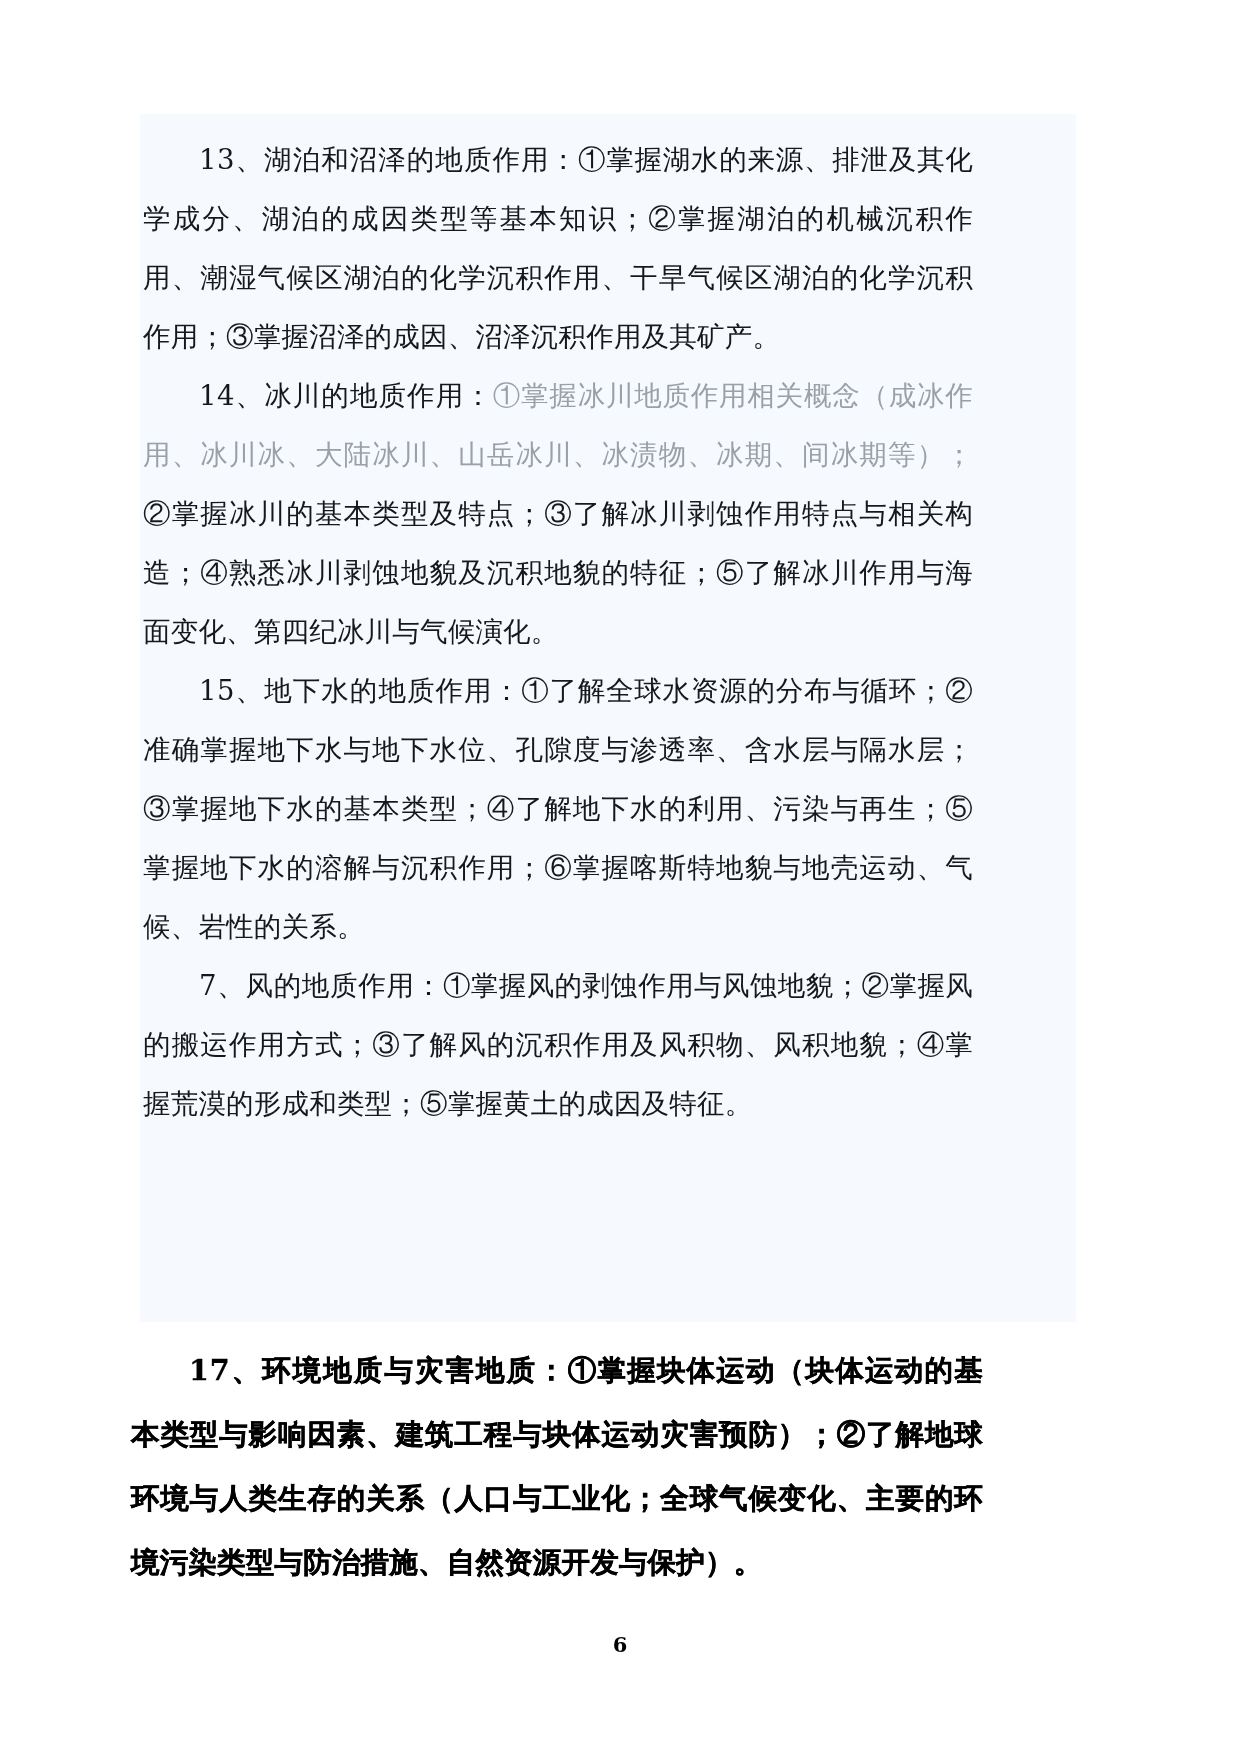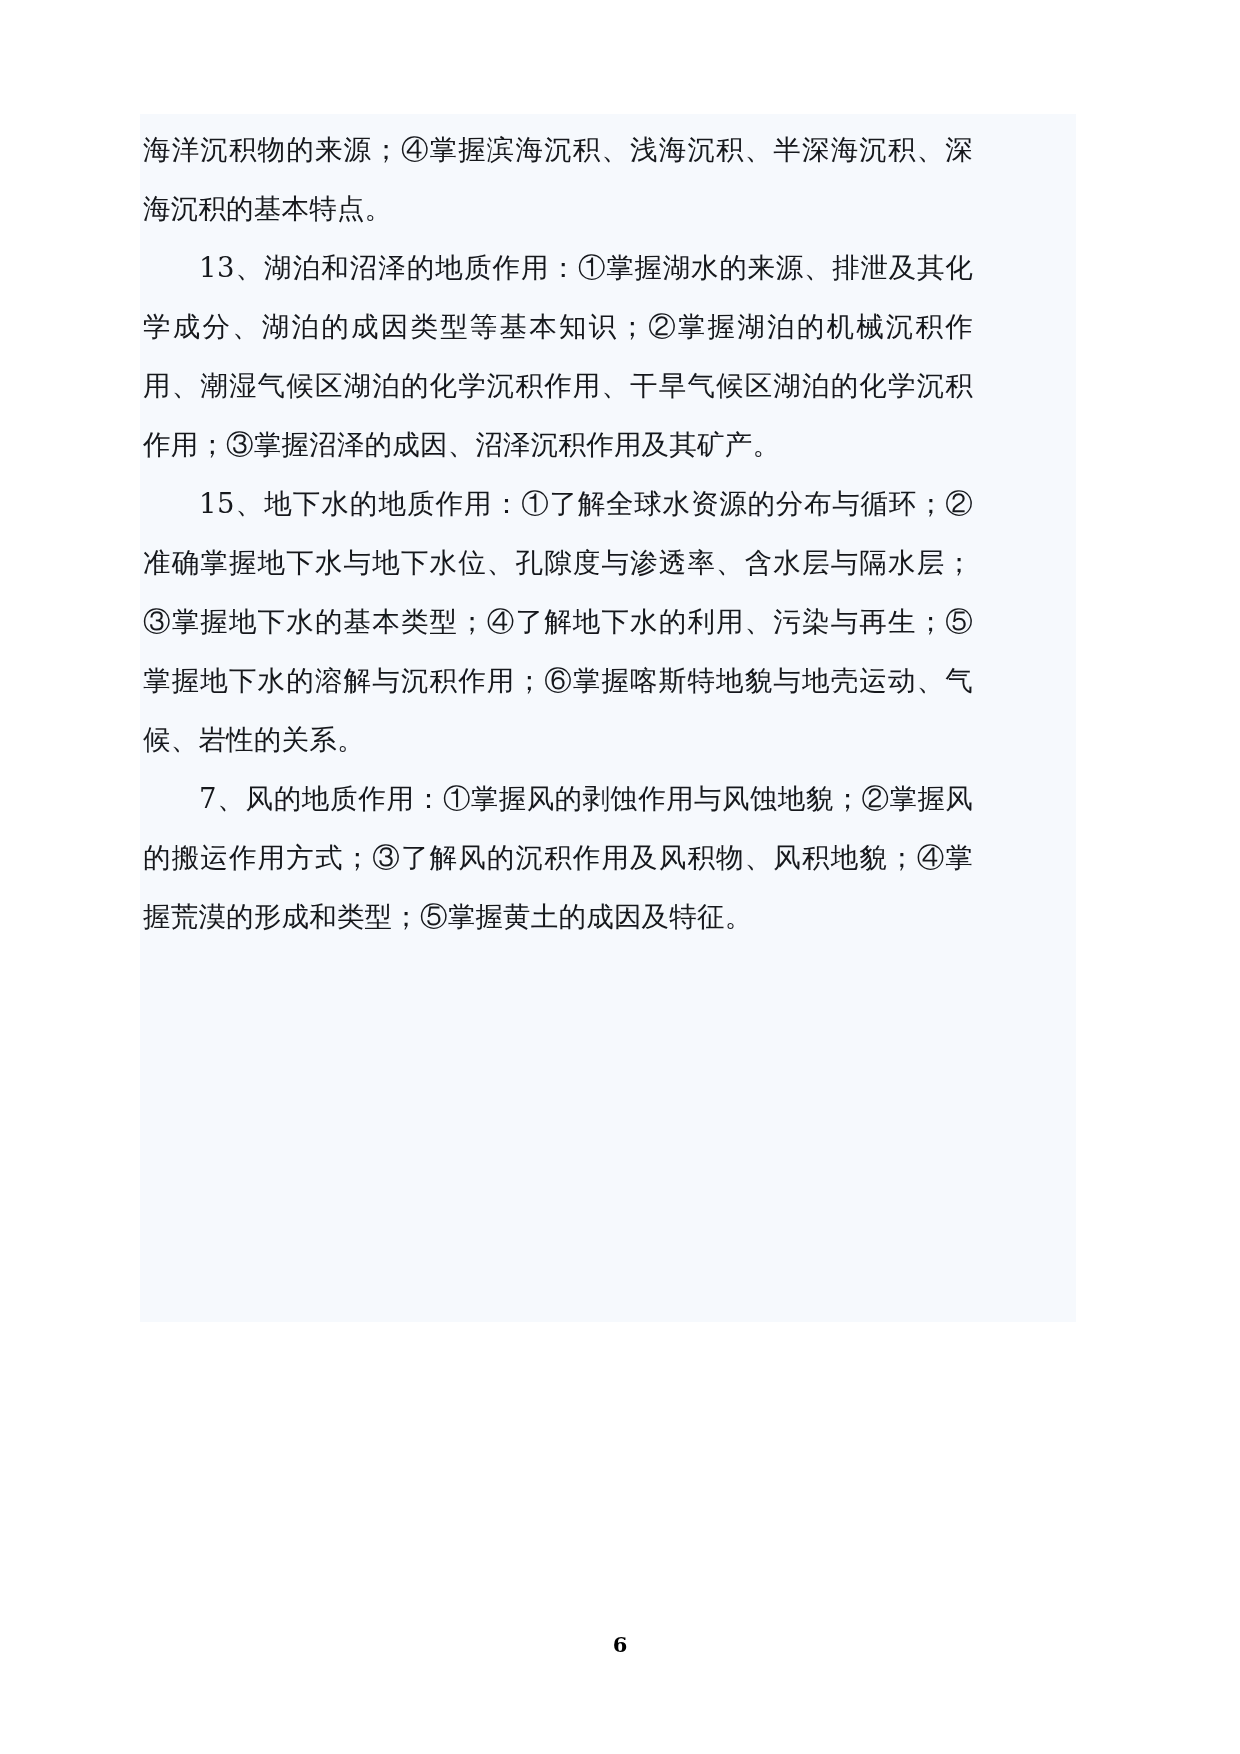--- a/index.html
+++ b/index.html
@@ -115,27 +115,30 @@
 </style>
 </head>
 <body>
 
 <div id="page">
 
   <div id="tint-block"></div>
 
   <div id="content">
 
-    <p class="para cont"><span>海洋沉积物的来源；④掌握滨海沉积、浅海沉积、半深海沉积、深海沉积的基本特点。</span></p>
 
     <p class="para sect"><span class="lead">13、</span><span class="lead">湖泊和沼泽的地质作用：</span><span>①掌握湖水的来源、排泄及其化学成分、湖泊的成因类型等基本知识；②掌握湖泊的机械沉积作用、潮湿气候区湖泊的化学沉积作用、干旱气候区湖泊的化学沉积作用；③掌握沼泽的成因、沼泽沉积作用及其矿产。</span></p>
 
+    <p class="para sect"><span class="lead">14、</span><span class="lead">冰川的地质作用：</span><span class="faded">①掌握冰川地质作用相关概念（成冰作用、冰川冰、大陆冰川、山岳冰川、冰渍物、冰期、间冰期等）；</span><span>②掌握冰川的基本类型及特点；③了解冰川剥蚀作用特点与相关构造；④熟悉冰川剥蚀地貌及沉积地貌的特征；⑤了解冰川作用与海面变化、第四纪冰川与气候演化。</span></p>
 
     <p class="para sect"><span class="lead">15、</span><span class="lead">地下水的地质作用：</span><span>①了解全球水资源的分布与循环；②准确掌握地下水与地下水位、孔隙度与渗透率、含水层与隔水层；③掌握地下水的基本类型；④了解地下水的利用、污染与再生；⑤掌握地下水的溶解与沉积作用；⑥掌握喀斯特地貌与地壳运动、气候、岩性的关系。</span></p>
 
     <p class="para sect"><span class="lead">7、</span><span class="lead">风的地质作用：</span><span>①掌握风的剥蚀作用与风蚀地貌；②掌握风的搬运作用方式；③了解风的沉积作用及风积物、风积地貌；④掌握荒漠的形成和类型；⑤掌握黄土的成因及特征。</span></p>
 
   </div>
 
+  <div id="section17">
+    <p class="para sect"><span class="lead">17、</span><span class="lead">环境地质与灾害地质：</span><span>①掌握块体运动（块体运动的基本类型与影响因素、建筑工程与块体运动灾害预防）；②了解地球环境与人类生存的关系（人口与工业化；全球气候变化、主要的环境污染类型与防治措施、自然资源开发与保护）。</span></p>
+  </div>
 
   <div id="page-number">6</div>
 
 </div>
 
 </body></html>

